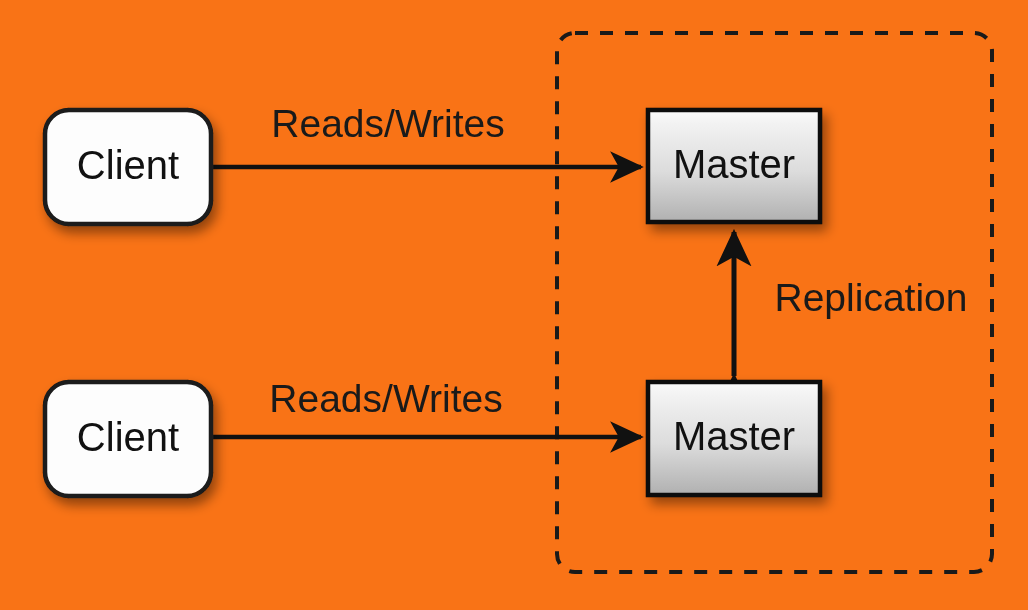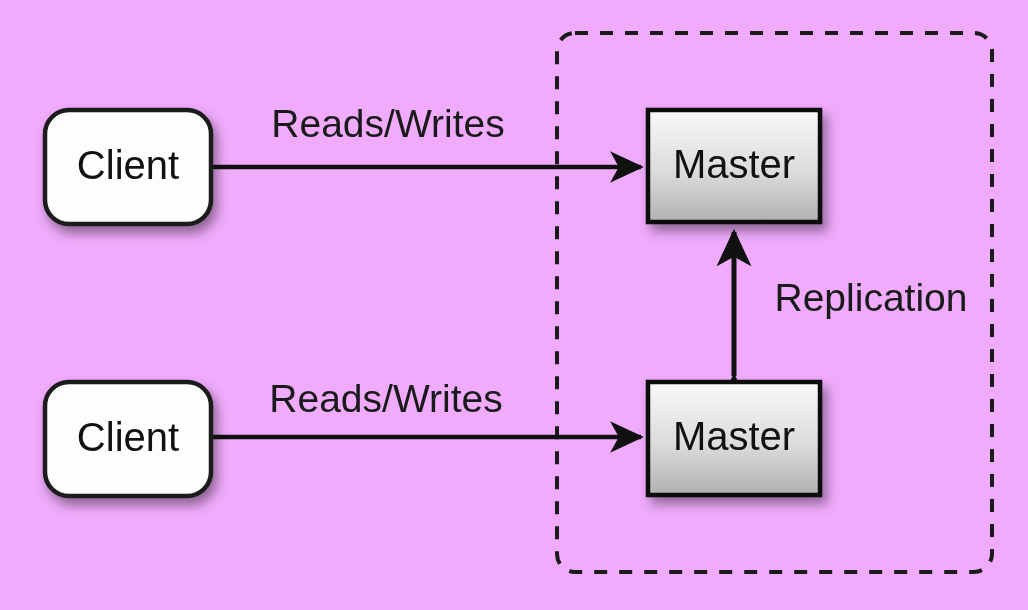--- a/index.html
+++ b/index.html
@@ -8,21 +8,21 @@
     padding: 0;
     background: #ffffff;
   }
   body {
     font-family: "Liberation Sans", sans-serif;
   }
   #canvas {
     position: relative;
     width: 1028px;
     height: 610px;
-    background: #f0abfc;
+    background: #f97316;
     overflow: hidden;
   }
   #diagram-svg {
     position: absolute;
     top: 0;
     left: 0;
     width: 1028px;
     height: 610px;
   }
   .node-label {

